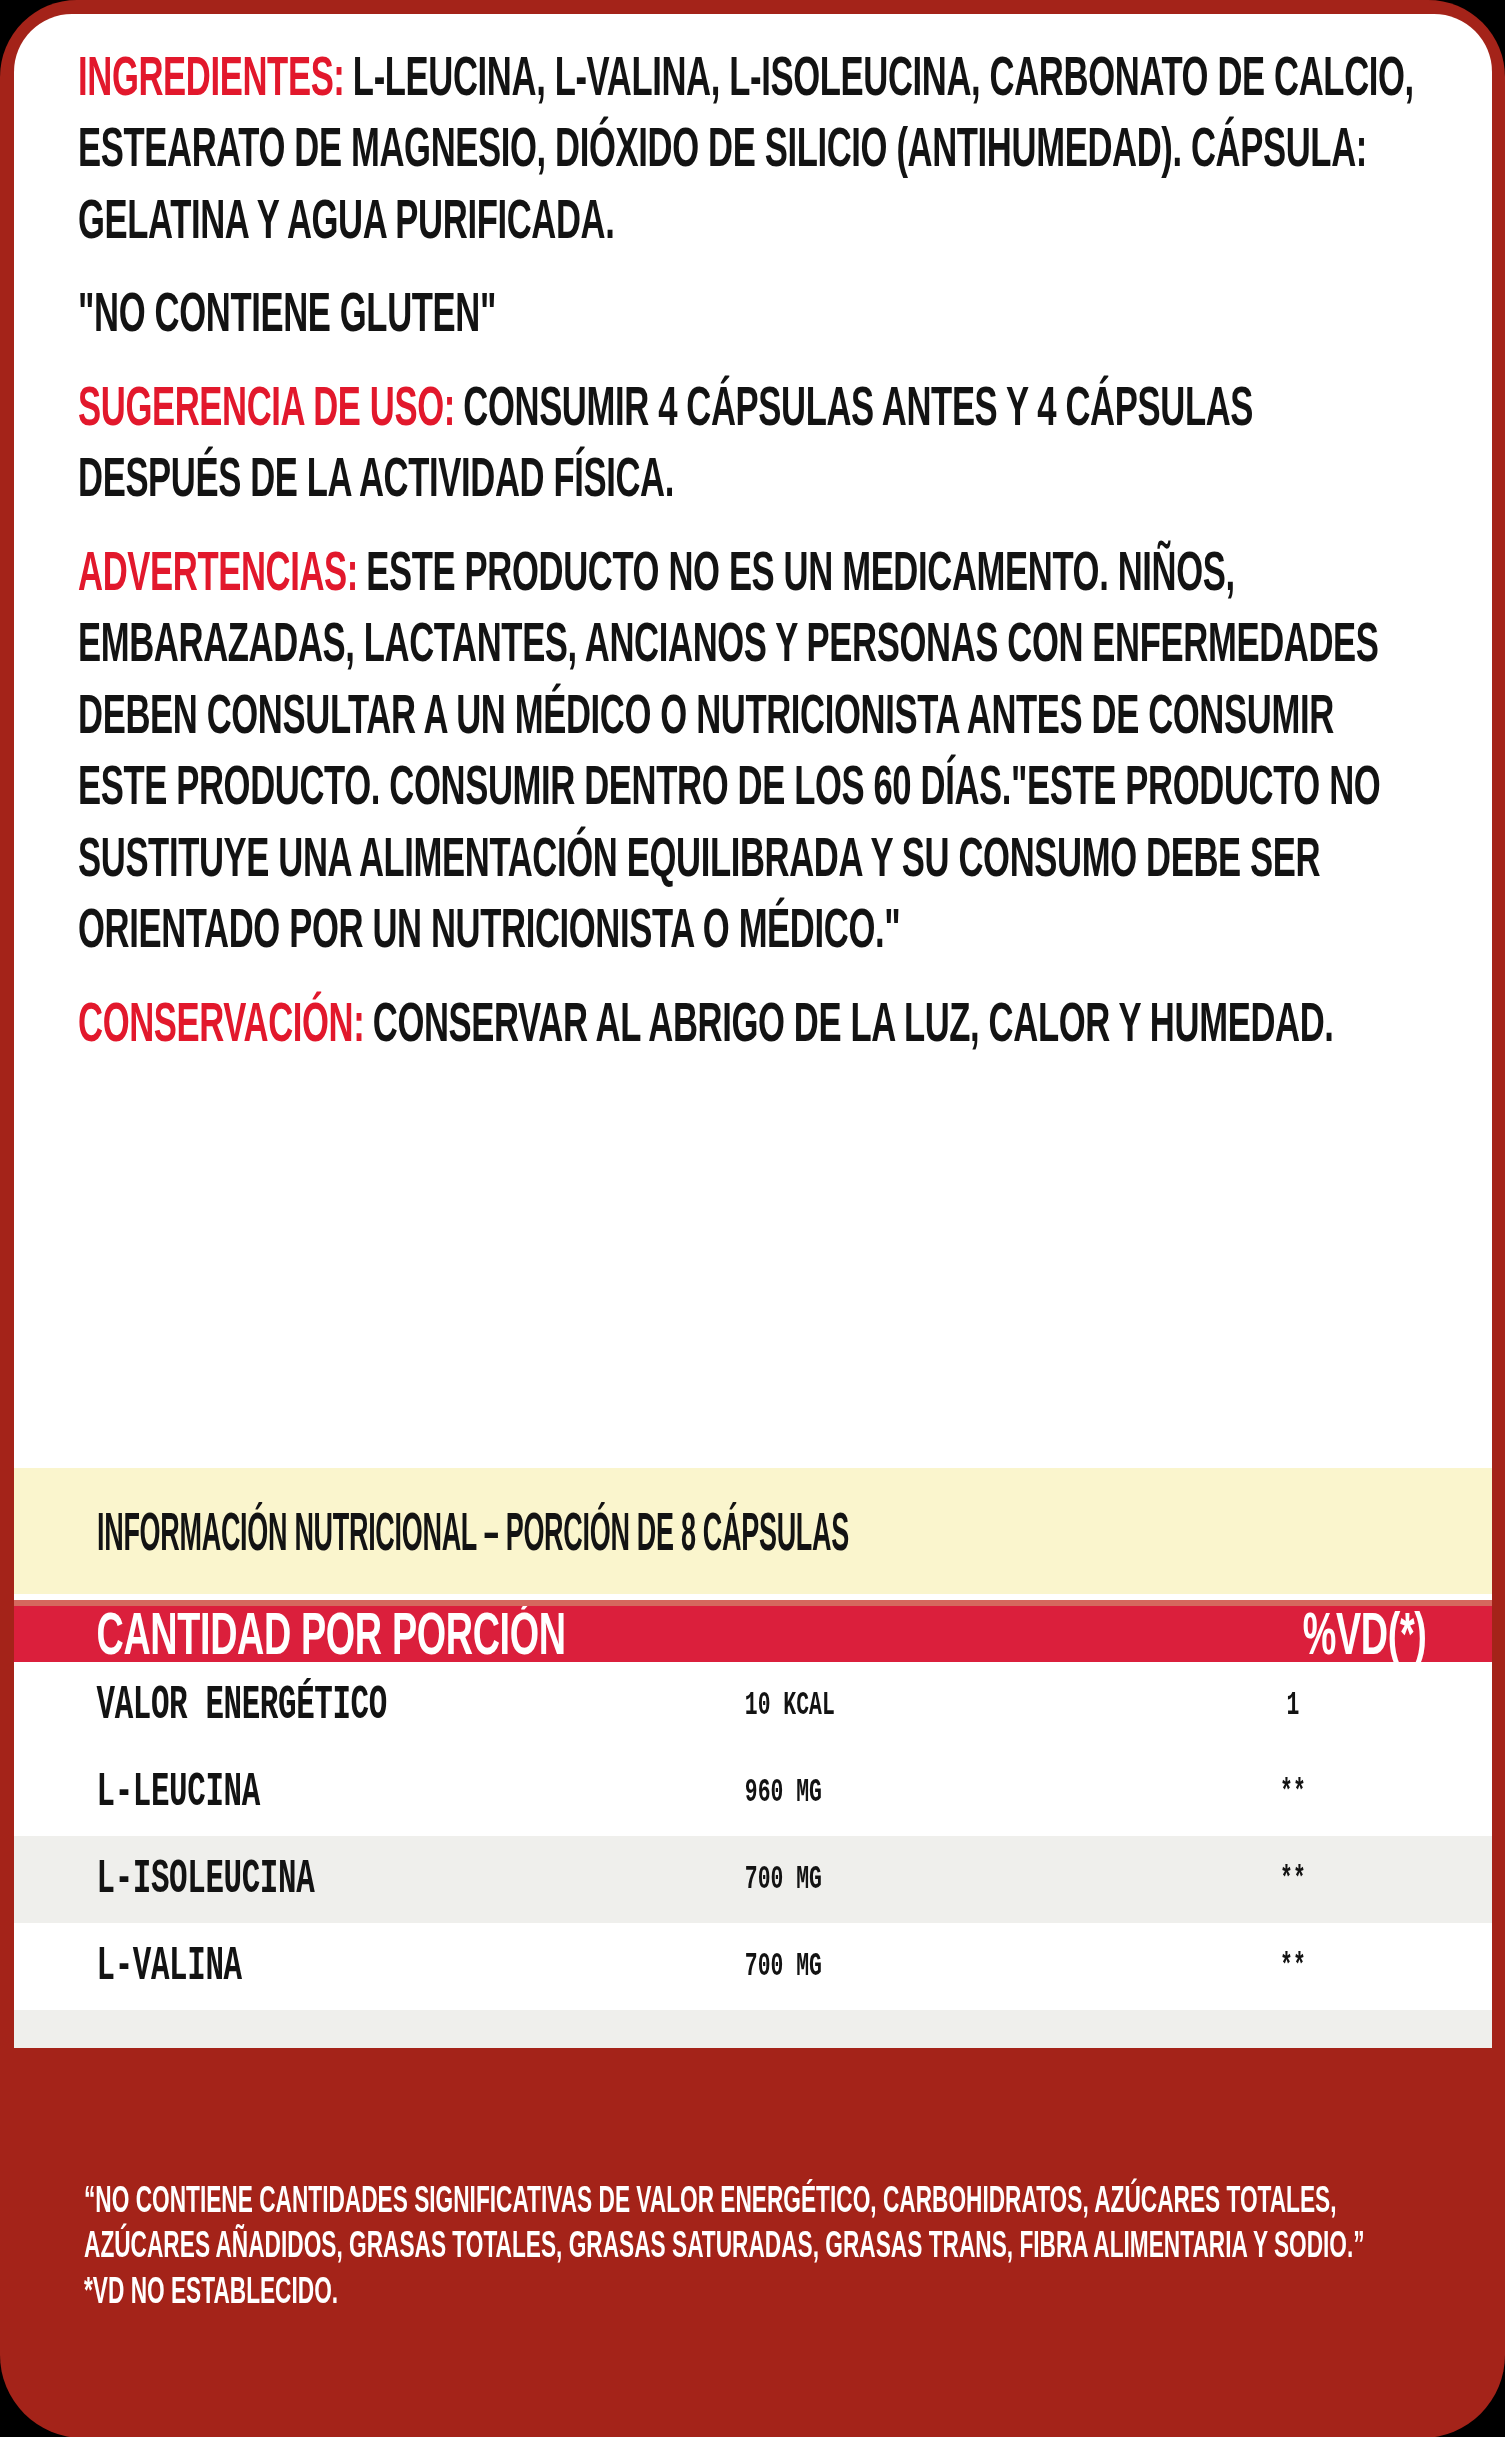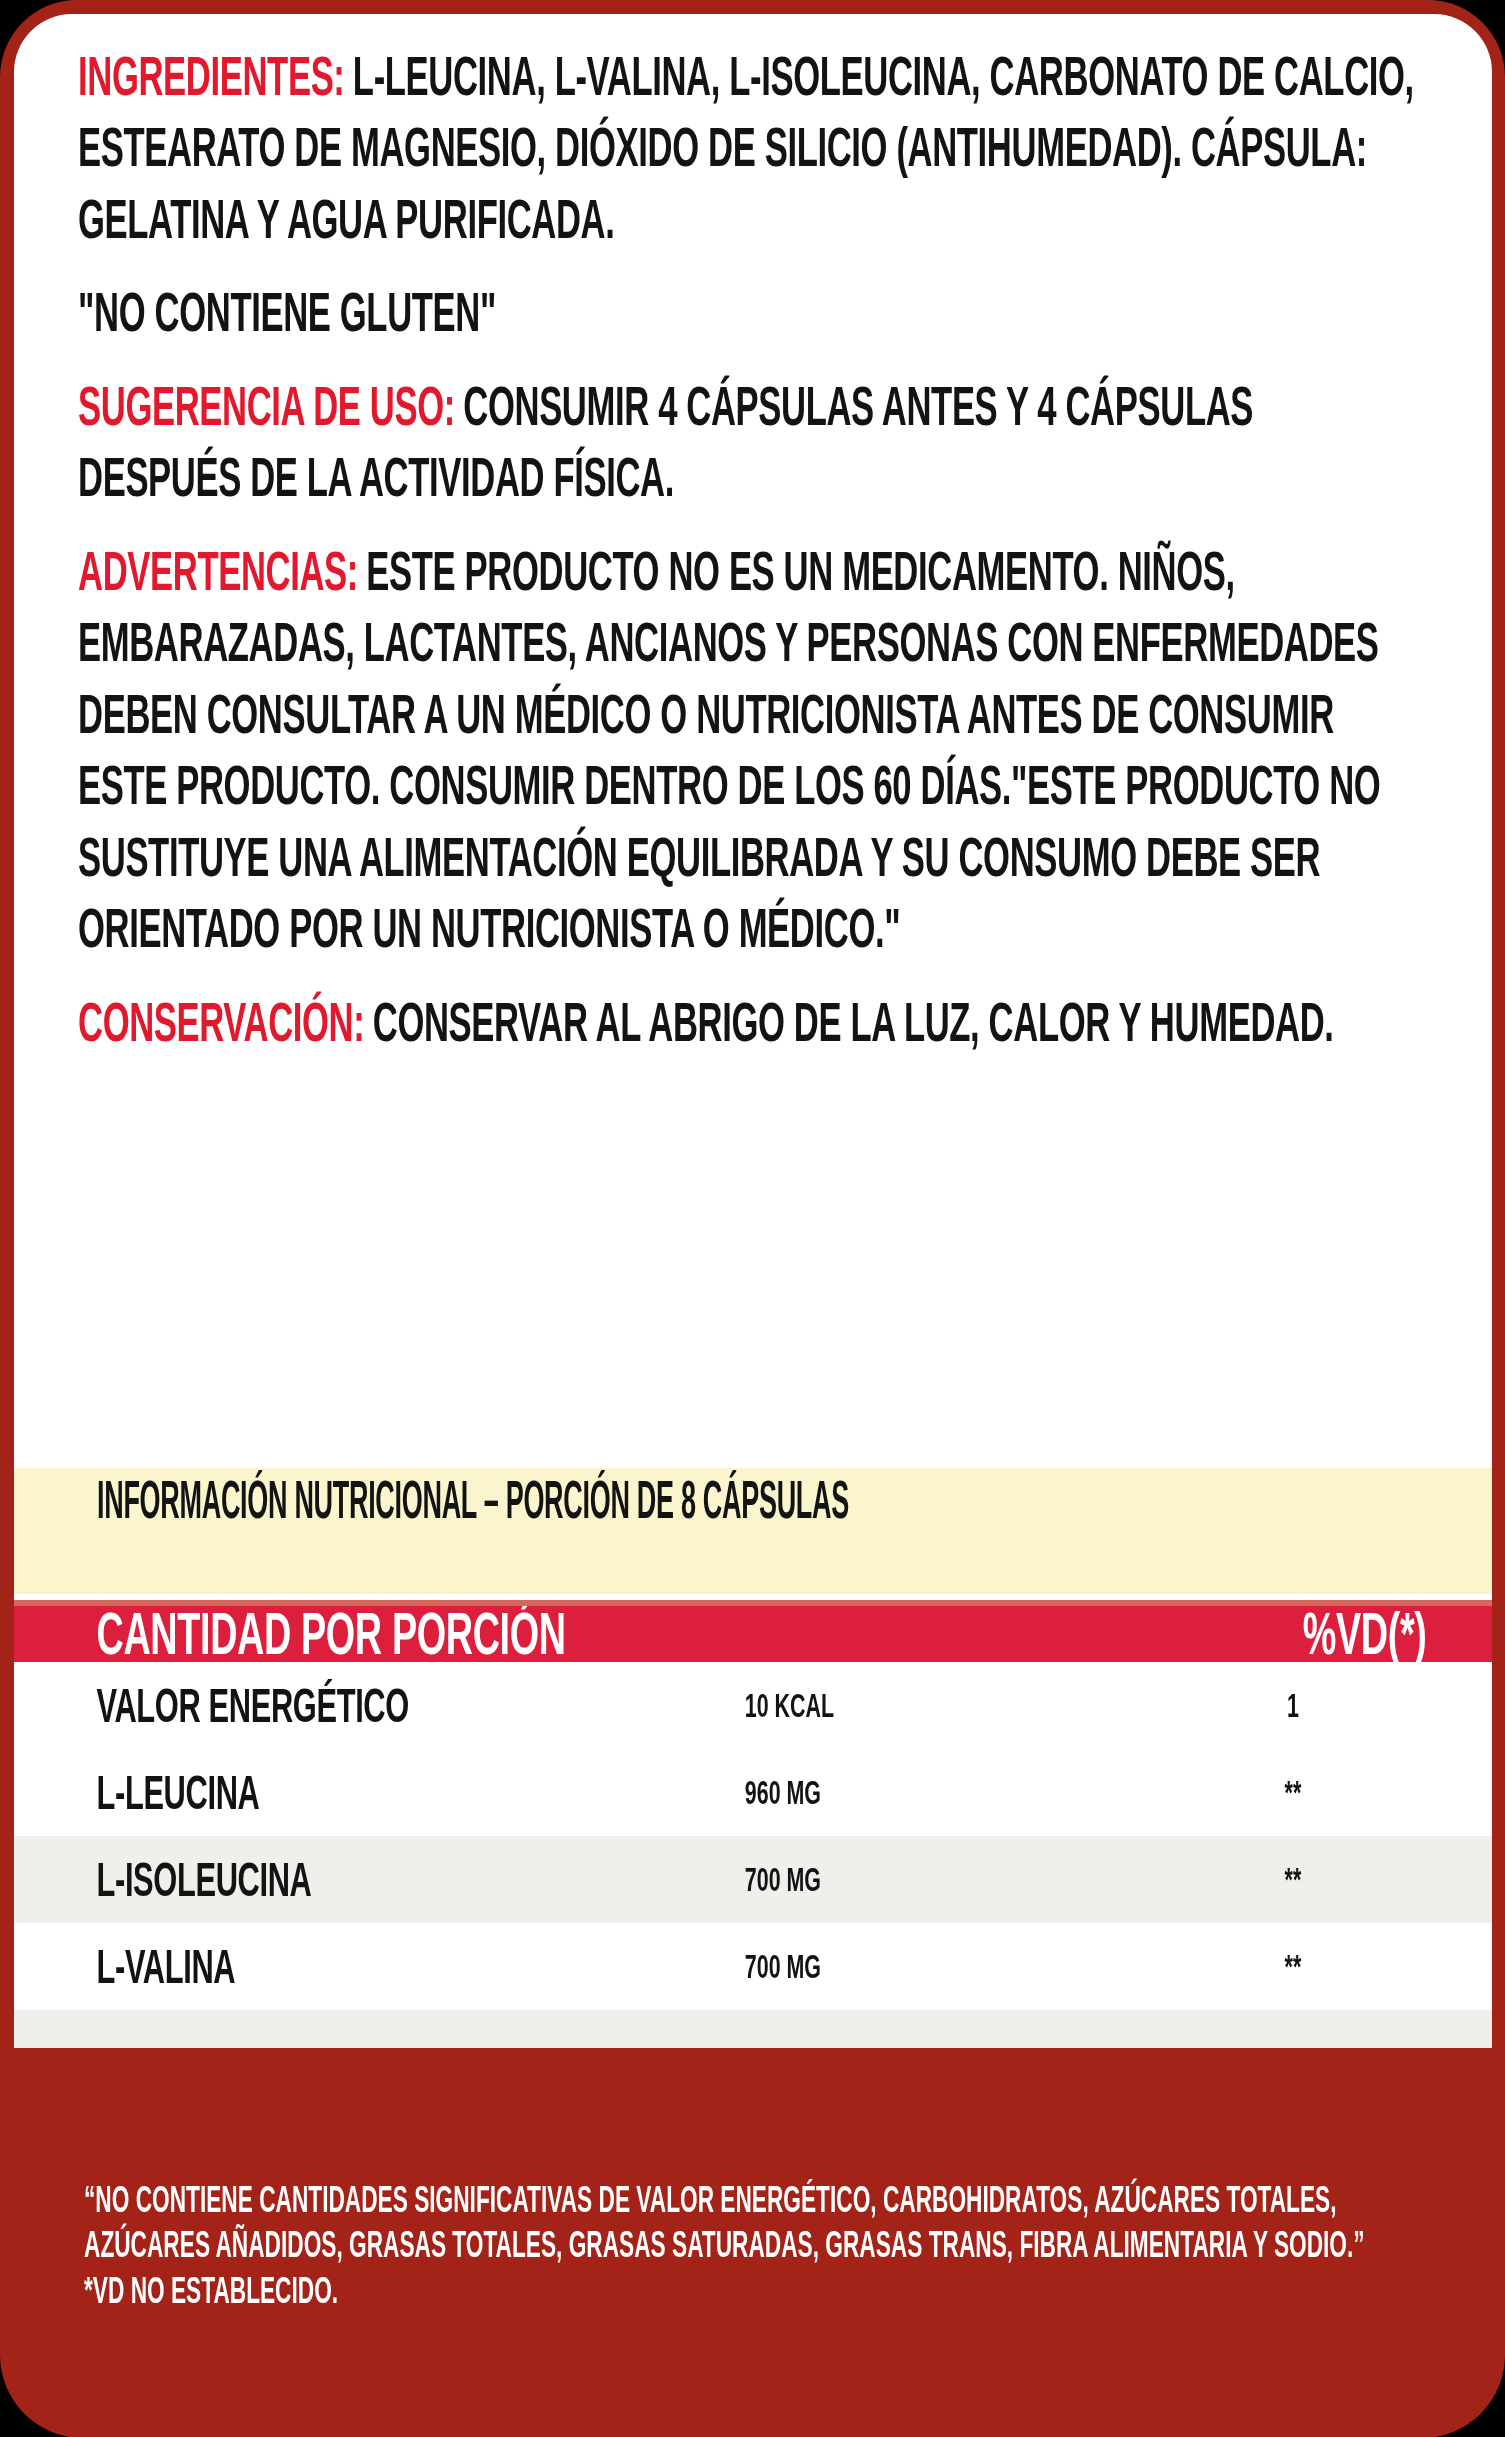--- a/index.html
+++ b/index.html
@@ -12,37 +12,37 @@
   .content { position:absolute; left:13.5px; top:13.5px; right:13.5px; background:#ffffff; border-radius:58px 58px 0 0; overflow:hidden; }
 
   .text-block { height:1454px; padding:27px 73px 16px 64px; box-sizing:border-box; overflow:hidden; }
   .para {
     width:158.73%; transform:scaleX(0.63); transform-origin:0 0;
     font-size:55px; line-height:1.3; letter-spacing:-0.6px; color:#131313;
     margin:0 0 22px 0; text-transform:uppercase;
   }
   .lbl { color:#E2182C; margin-right:0.24em; }
 
-  .cream-band { height:126px; background:#FAF5CD; display:flex; padding:0 73px 0 83px; box-sizing:border-box; }
+  .cream-band { height:126px; background:#FAF5CD; display:flex; align-items:center; padding:0 73px 0 83px; box-sizing:border-box; }
   .cream-band .sqi {
     width:200%; transform:scaleX(0.5); transform-origin:0 0;
     font-size:54px; letter-spacing:-0.6px; color:#131313; white-space:nowrap;
   }
 
   .white-gap { height:6.1px; background:#ffffff; }
   .stripe { height:6.1px; background:#D5685E; }
 
   .thead { height:56px; background:#DB1F3C; color:#ffffff; overflow:hidden; }
   .thead .sqi {
     width:158.73%; transform:scaleX(0.63); transform-origin:0 0; height:100%;
     display:flex; align-items:center; justify-content:space-between;
     padding:0 104px 0 131px; box-sizing:border-box; font-size:60px; letter-spacing:-0.6px;
   }
 
-  .trow { height:87px; background:#ffffff; overflow:hidden; }
+  .trow { height:87px; background:#ffffff; overflow:hidden;font-family:Liberation Mono, monospace; }
   .trow.alt { background:#EFEFEC; }
   .trow .sqi {
     width:158.73%; transform:scaleX(0.63); transform-origin:0 0; height:100%;
     display:grid; grid-template-columns:1fr 661px 418px; align-items:center;
     padding:0 107px 0 131px; box-sizing:border-box; color:#131313;
   }
   .cell-name { font-size:49px; letter-spacing:-0.6px; }
   .cell-amount { font-size:34px; letter-spacing:0; }
   .cell-vd { font-size:34px; text-align:center; }
 

